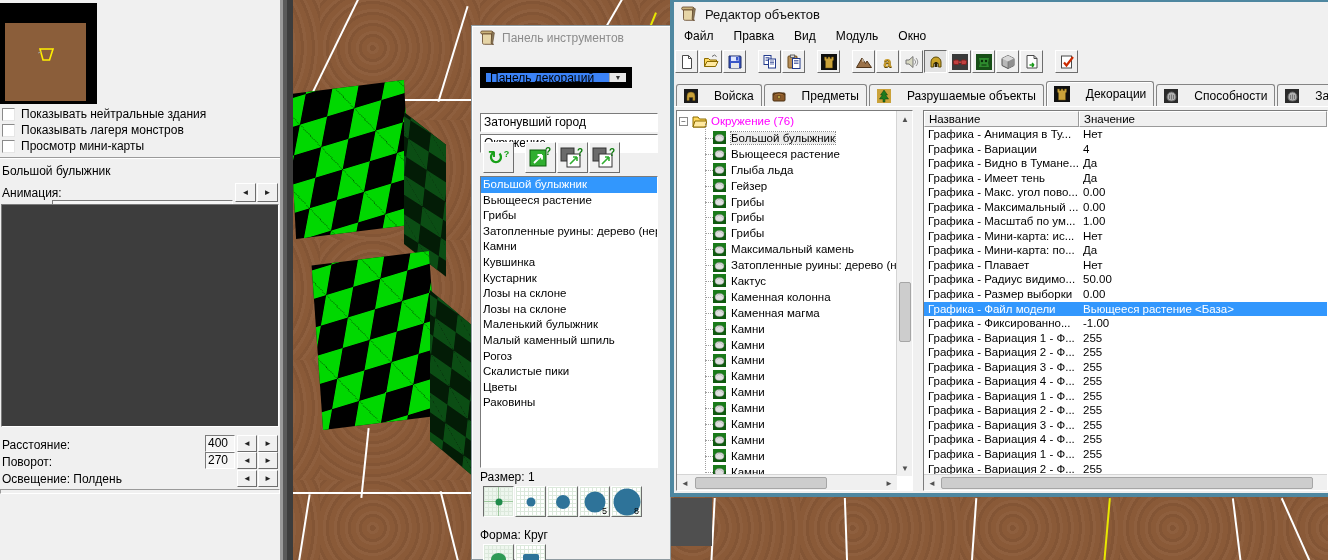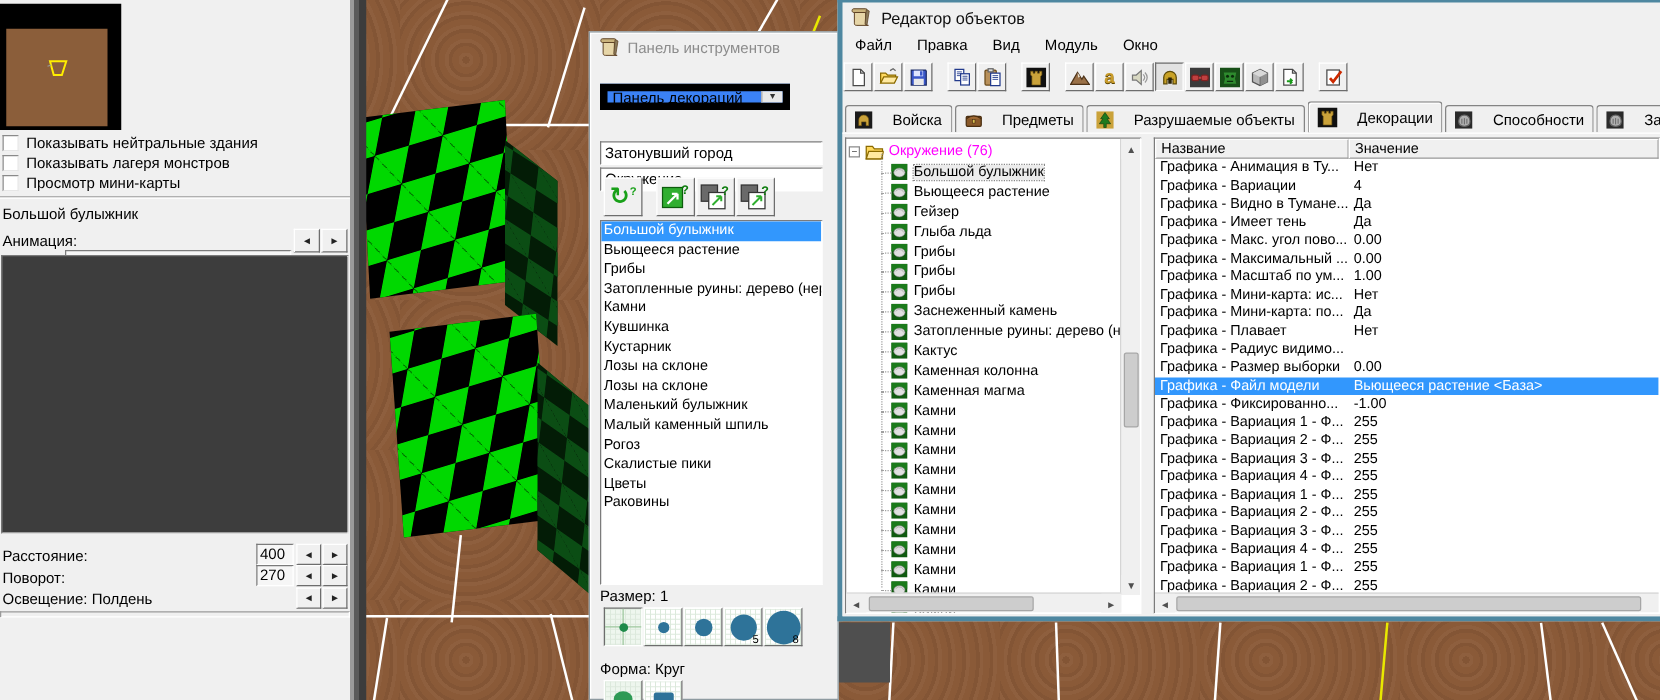--- a/index.html
+++ b/index.html
@@ -546,44 +546,44 @@
             <div class="tree-row">
      <span class="stub"></span>
      <span class="icon">
                 <svg width="13" height="13">
                   <rect width="13" height="13" fill="#0f5a0f"></rect>
                   <rect width="13" height="6" fill="#1a7a1a"></rect>
                   <ellipse cx="6.5" cy="7" rx="4.5" ry="3.5" fill="#e0e0e0" stroke="#888" stroke-width=".5"></ellipse>
                   <path d="M3.5 6l2-1.5 3 .5 1.5 2" fill="none" stroke="#aaa" stroke-width=".6"></path>
                 </svg>
               </span>
+     <span class="tree-label">Глыба льда</span>
+            </div>
+            <div class="tree-row">
+     <span class="stub"></span>
+     <span class="icon">
+                <svg width="13" height="13">
+                  <rect width="13" height="13" fill="#0f5a0f"></rect>
+                  <rect width="13" height="6" fill="#1a7a1a"></rect>
+                  <ellipse cx="6.5" cy="7" rx="4.5" ry="3.5" fill="#e0e0e0" stroke="#888" stroke-width=".5"></ellipse>
+                  <path d="M3.5 6l2-1.5 3 .5 1.5 2" fill="none" stroke="#aaa" stroke-width=".6"></path>
+                </svg>
+              </span>
      <span class="tree-label">Гейзер</span>
             </div>
             <div class="tree-row">
      <span class="stub"></span>
      <span class="icon">
                 <svg width="13" height="13">
                   <rect width="13" height="13" fill="#0f5a0f"></rect>
                   <rect width="13" height="6" fill="#1a7a1a"></rect>
                   <ellipse cx="6.5" cy="7" rx="4.5" ry="3.5" fill="#e0e0e0" stroke="#888" stroke-width=".5"></ellipse>
                   <path d="M3.5 6l2-1.5 3 .5 1.5 2" fill="none" stroke="#aaa" stroke-width=".6"></path>
                 </svg>
               </span>
-     <span class="tree-label">Глыба льда</span>
-            </div>
-            <div class="tree-row">
-     <span class="stub"></span>
-     <span class="icon">
-                <svg width="13" height="13">
-                  <rect width="13" height="13" fill="#0f5a0f"></rect>
-                  <rect width="13" height="6" fill="#1a7a1a"></rect>
-                  <ellipse cx="6.5" cy="7" rx="4.5" ry="3.5" fill="#e0e0e0" stroke="#888" stroke-width=".5"></ellipse>
-                  <path d="M3.5 6l2-1.5 3 .5 1.5 2" fill="none" stroke="#aaa" stroke-width=".6"></path>
-                </svg>
-              </span>
      <span class="tree-label">Грибы</span>
             </div>
             <div class="tree-row">
      <span class="stub"></span>
      <span class="icon">
                 <svg width="13" height="13">
                   <rect width="13" height="13" fill="#0f5a0f"></rect>
                   <rect width="13" height="6" fill="#1a7a1a"></rect>
                   <ellipse cx="6.5" cy="7" rx="4.5" ry="3.5" fill="#e0e0e0" stroke="#888" stroke-width=".5"></ellipse>
                   <path d="M3.5 6l2-1.5 3 .5 1.5 2" fill="none" stroke="#aaa" stroke-width=".6"></path>
@@ -606,21 +606,21 @@
             <div class="tree-row">
      <span class="stub"></span>
      <span class="icon">
                 <svg width="13" height="13">
                   <rect width="13" height="13" fill="#0f5a0f"></rect>
                   <rect width="13" height="6" fill="#1a7a1a"></rect>
                   <ellipse cx="6.5" cy="7" rx="4.5" ry="3.5" fill="#e0e0e0" stroke="#888" stroke-width=".5"></ellipse>
                   <path d="M3.5 6l2-1.5 3 .5 1.5 2" fill="none" stroke="#aaa" stroke-width=".6"></path>
                 </svg>
               </span>
-     <span class="tree-label">Заснеженный камень</span>
+     <span class="tree-label">Максимальный камень</span>
             </div>
             <div class="tree-row">
      <span class="stub"></span>
      <span class="icon">
                 <svg width="13" height="13">
                   <rect width="13" height="13" fill="#0f5a0f"></rect>
                   <rect width="13" height="6" fill="#1a7a1a"></rect>
                   <ellipse cx="6.5" cy="7" rx="4.5" ry="3.5" fill="#e0e0e0" stroke="#888" stroke-width=".5"></ellipse>
                   <path d="M3.5 6l2-1.5 3 .5 1.5 2" fill="none" stroke="#aaa" stroke-width=".6"></path>
                 </svg>
@@ -849,20 +849,21 @@
             <div class="tbl-row">
      <span class="tbl-cell name">Графика - Мини-карта: по...</span>
      <span class="tbl-cell val">Да</span>
             </div>
             <div class="tbl-row">
      <span class="tbl-cell name">Графика - Плавает</span>
      <span class="tbl-cell val">Нет</span>
             </div>
             <div class="tbl-row">
      <span class="tbl-cell name">Графика - Радиус видимо...</span>
+     <span class="tbl-cell val">50.00</span>
             </div>
             <div class="tbl-row">
      <span class="tbl-cell name">Графика - Размер выборки</span>
      <span class="tbl-cell val">0.00</span>
             </div>
             <div class="tbl-row sel">
      <span class="tbl-cell name">Графика - Файл модели</span>
      <span class="tbl-cell val">Вьющееся растение &lt;База&gt;</span>
             </div>
             <div class="tbl-row">

